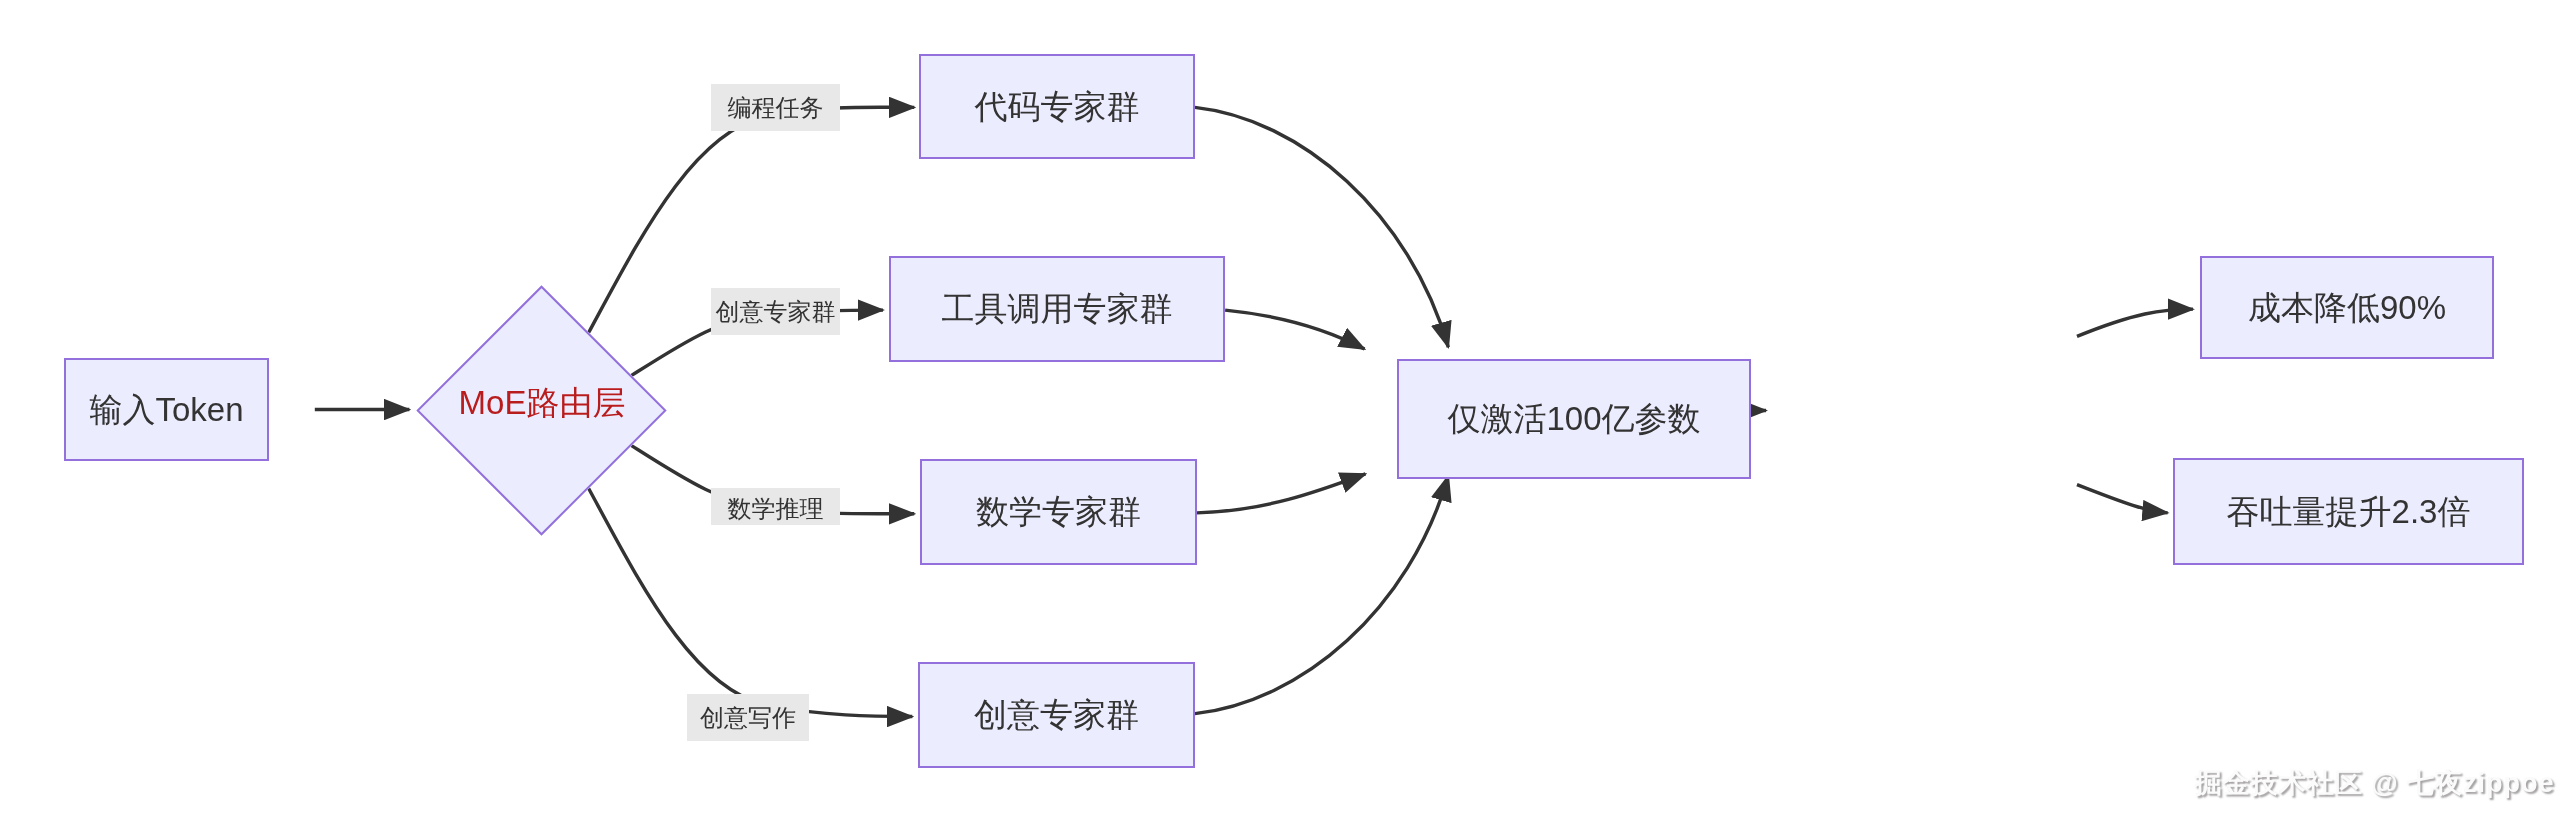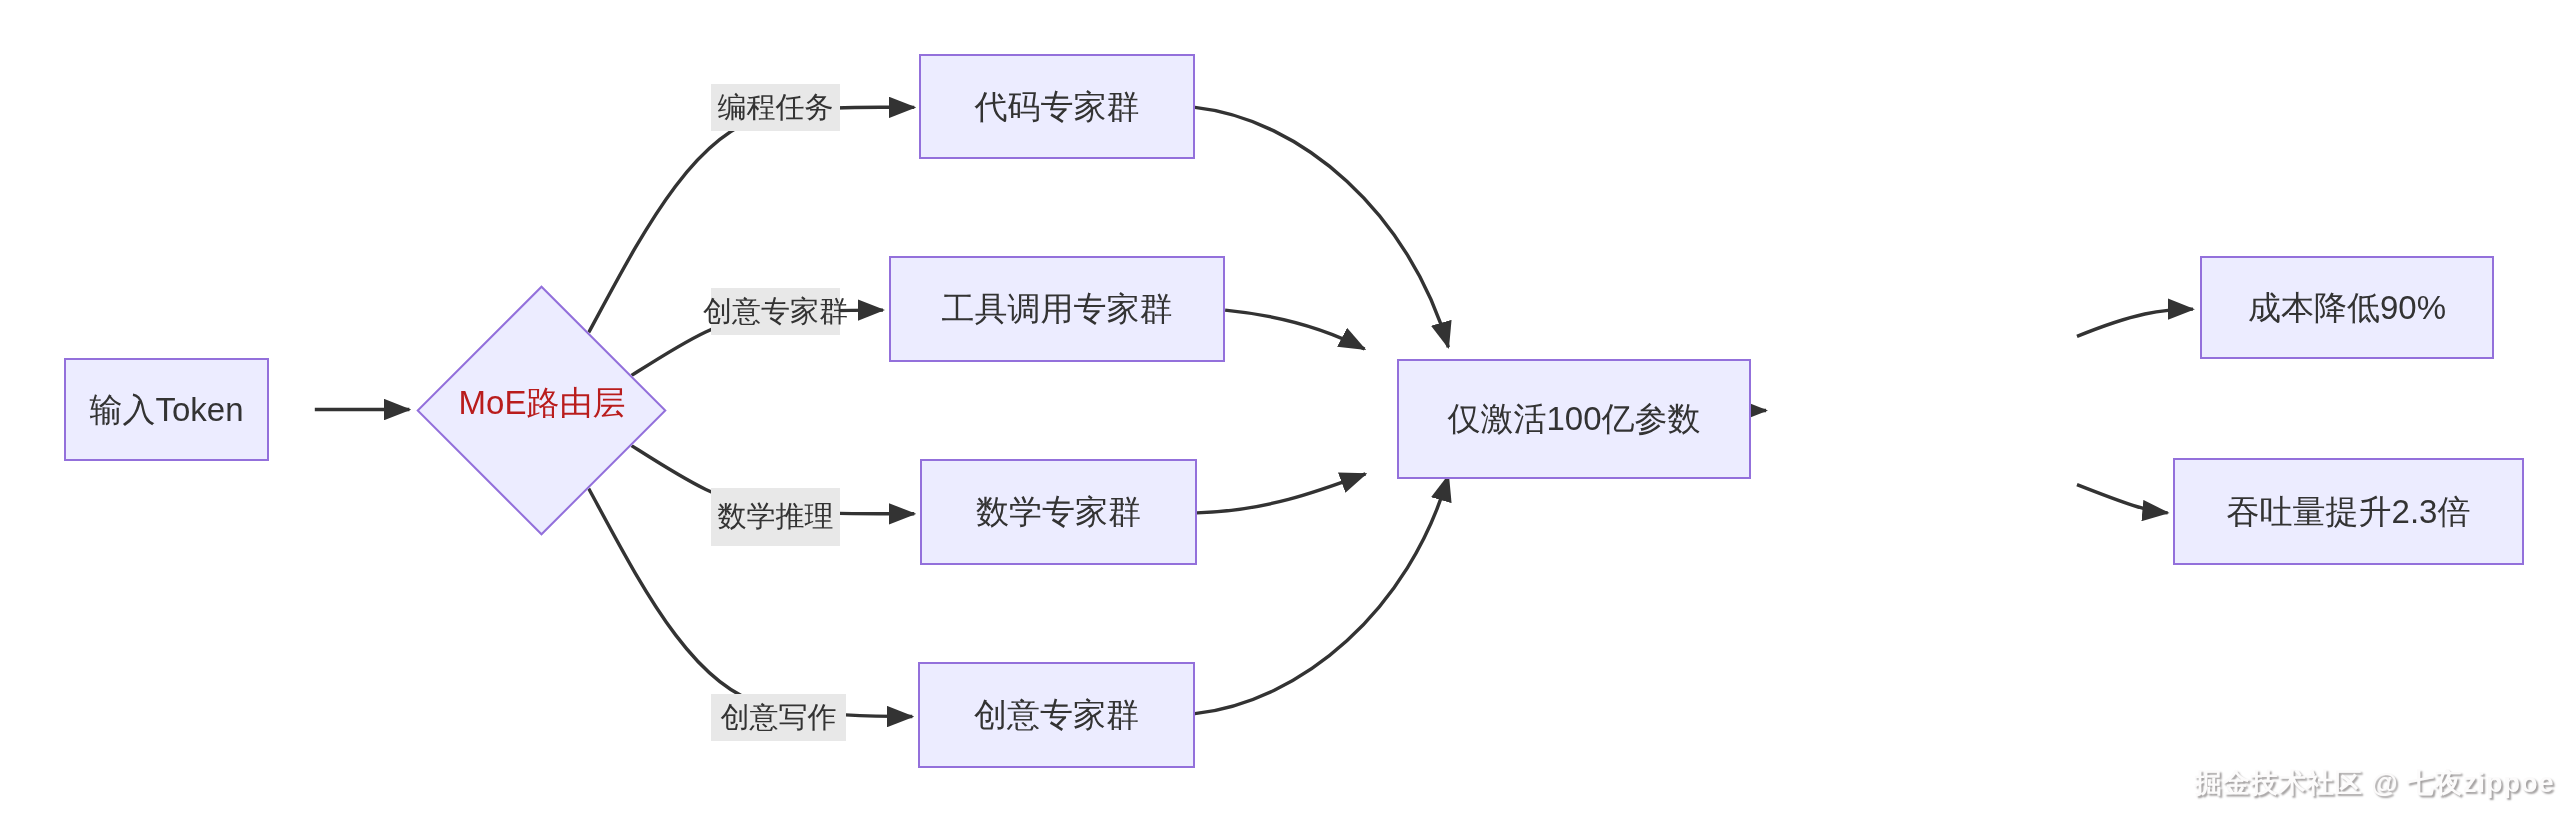--- a/index.html
+++ b/index.html
@@ -48,21 +48,21 @@
     justify-content: center;
     font-size: 33px;
     color: #b91c1c;
     text-align: center;
   }
   .edge-label {
     position: absolute;
     box-sizing: border-box;
     background: #e8e8e8;
     color: #333333;
-    font-size: 29px;
+    font-size: 24px;
     display: flex;
     align-items: center;
     justify-content: center;
     white-space: nowrap;
   }
   .watermark {
     position: absolute;
     right: 21.4px;
     bottom: 21.4px;
     font-size: 27px;
@@ -139,24 +139,24 @@
   </div>
 
   <div class="edge-label" style="left:711px; top:84px; width:129px; height:47px;">
     <span>编程任务</span>
   </div>
 
   <div class="edge-label" style="left:711px; top:288px; width:129px; height:47px;">
     <span>创意专家群</span>
   </div>
 
-  <div class="edge-label" style="left:711px; top:488px; width:129px; height:58px;">
+  <div class="edge-label" style="left:711px; top:488px; width:129px; height:37px;align-items:flex-end;">
     <span>数学推理</span>
   </div>
 
-  <div class="edge-label" style="left:711px; top:694px; width:135px; height:47px;">
+  <div class="edge-label" style="left:687px; top:694px; width:122px; height:47px;">
     <span>创意写作</span>
   </div>
 
   <div class="watermark">掘金技术社区 @ 七夜zippoe</div>
 
 </div>
 
 
 </body></html>

